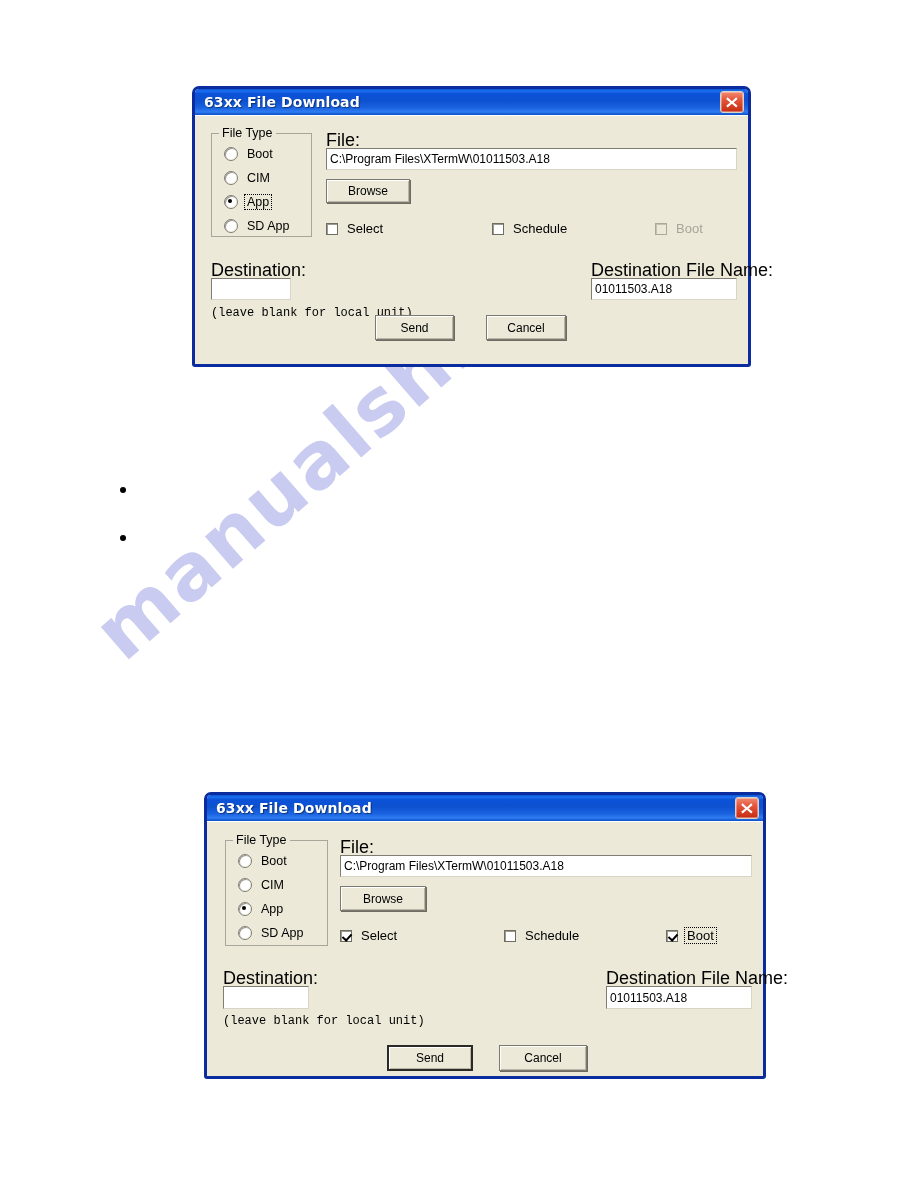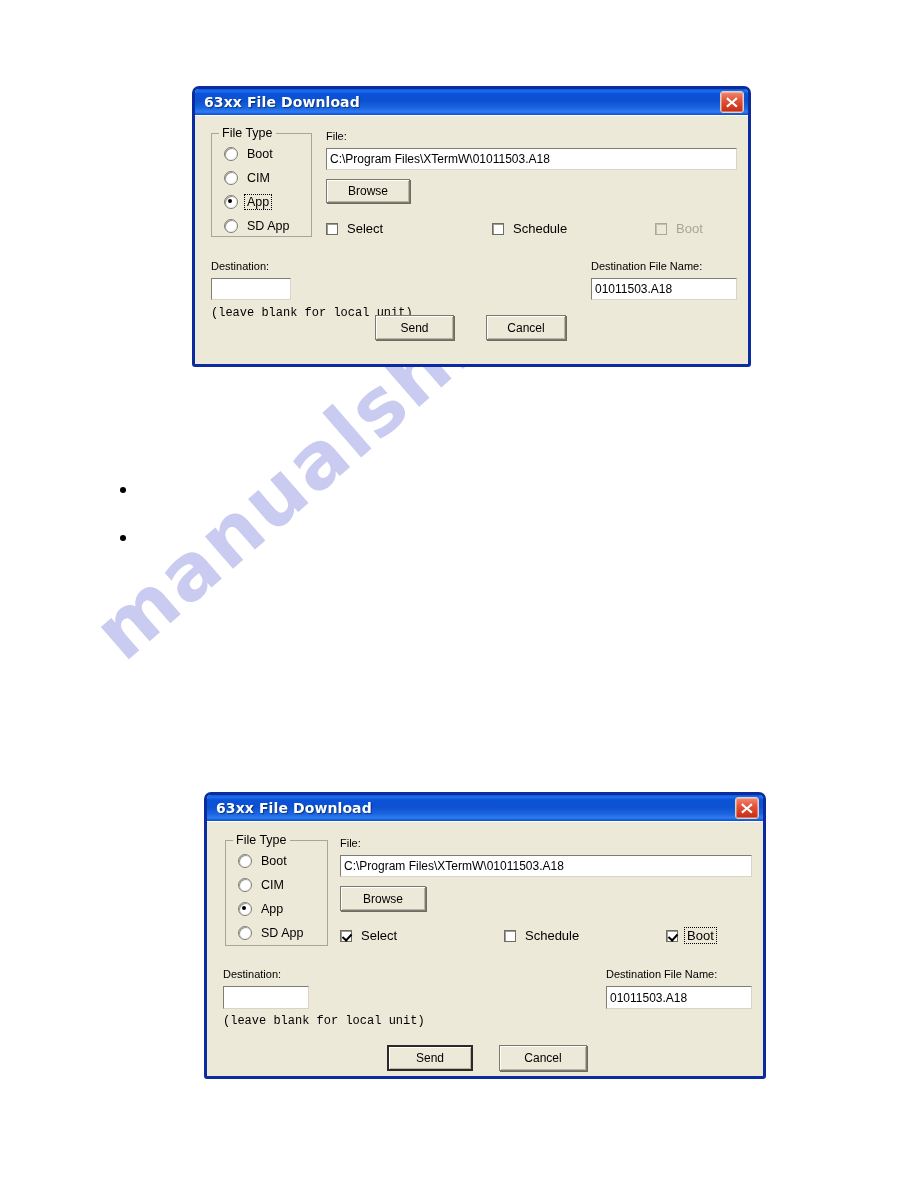--- a/index.html
+++ b/index.html
@@ -195,21 +195,21 @@
     border-width: 0 2px 2px 0;
     transform: rotate(42deg);
   }
   .check-label { font-size: 13px; padding: 0 2px; }
   .disabled .check-mark { border-color: #aca899; background: #ece9d8; box-shadow: inset 1px 1px 0 #c4c0b2; }
   .disabled .check-label { color: #a8a49a; }
 
   
   .field-label {
     position: absolute;
-    font-size: 11px;
+    font-size: 18px;
     white-space: nowrap;
   }
   .textbox {
     position: absolute;
     background: #ffffff;
     border: 1px solid #7f7c73;
     border-right-color: #d8d5c8;
     border-bottom-color: #d8d5c8;
     box-sizing: border-box;
     display: flex;

